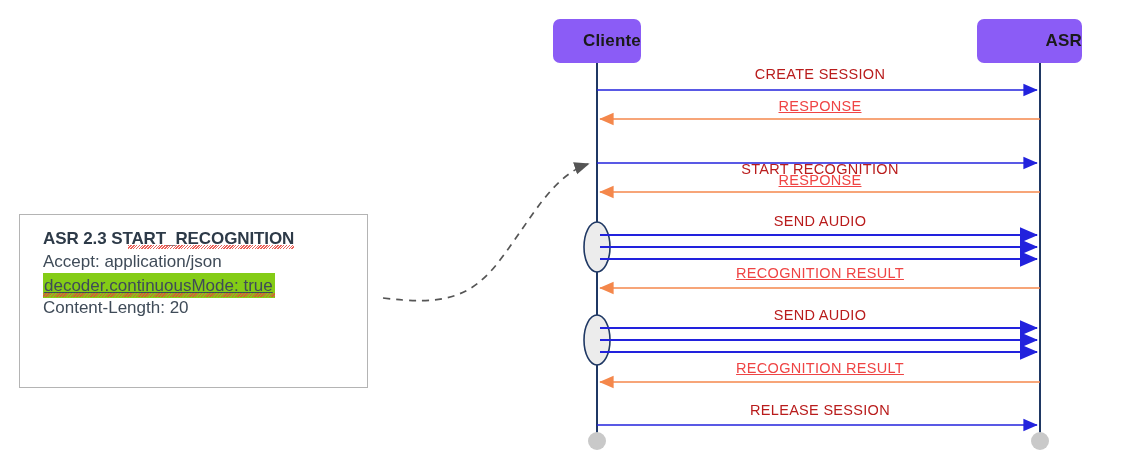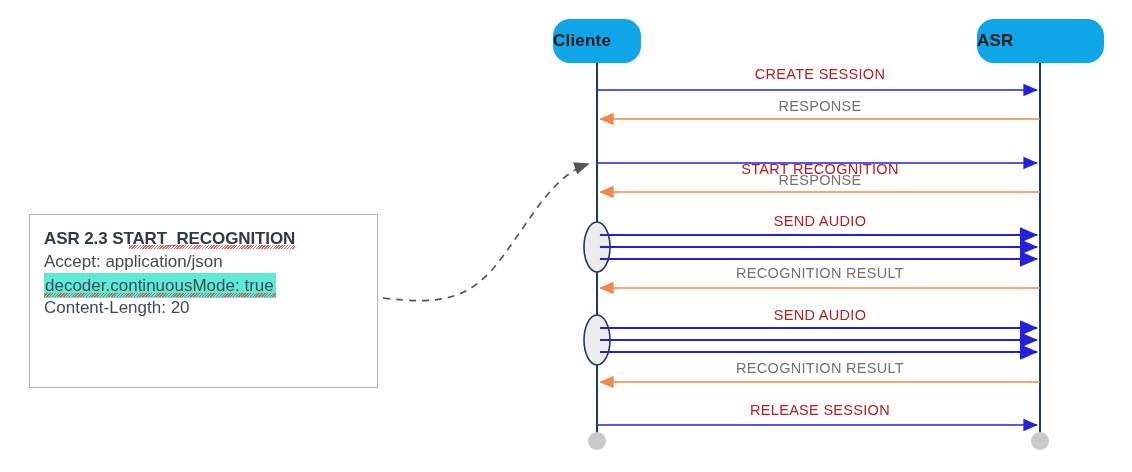--- a/index.html
+++ b/index.html
@@ -19,27 +19,28 @@
     position: absolute;
     left: 0;
     top: 0;
     width: 1132px;
     height: 472px;
   }
 
   
   .note-box {
     position: absolute;
-    left: 29px;
+    left: 19px;
     top: 214px;
     width: 349px;
     height: 174px;
     box-sizing: border-box;
     background: #ffffff;
     border: 1px solid #b4b4b4;
+    padding-left: 9px;
   }
   .note-inner {
     padding: 12px 0 0 14px;
   }
   .note-title {
     font-size: 17px;
     font-weight: bold;
     color: #2d3a48;
     line-height: 23px;
     letter-spacing: -0.1px;
@@ -51,22 +52,23 @@
     font-size: 17px;
     color: #3f4b58;
     line-height: 23px;
     white-space: nowrap;
     position: relative;
     display: inline-block;
   }
   .note-row { height: 23px; }
   .note-gap { height: 20px; }
   .hl {
-    background: #5eead4;
+    background: #84cc16;
     padding: 1px 2px 1px 1px;
+    text-decoration: underline;
   }
   
   .squiggle::after {
     content: "";
     position: absolute;
     left: 0;
     right: 0;
     bottom: 1px;
     height: 4px;
     background-image:
@@ -83,43 +85,43 @@
     height: 4px;
     background-image:
       repeating-linear-gradient(135deg,
         #e8443a 0px, #e8443a 1px, transparent 1px, transparent 2px);
     opacity: 0.85;
   }
 
   
   .actor-box {
     position: absolute;
-    background: #0ea5e9;
-    border-radius: 17px;
+    background: #8b5cf6;
+    border-radius: 7px;
     display: flex;
     align-items: center;
-    justify-content: flex-start;
+    justify-content: flex-end;
     font-size: 17px;
     font-weight: bold;
     color: #1a1a1a;
     letter-spacing: 0.2px;
   }
   #actor-client { left: 553px; top: 19px; width: 88px; height: 44px; }
-  #actor-asr    { left: 977px; top: 19px; width: 127px; height: 44px; }
+  #actor-asr    { left: 977px; top: 19px; width: 105px; height: 44px; }
 
   
   .msg-label {
     position: absolute;
     font-size: 14.5px;
     letter-spacing: 0.3px;
     white-space: nowrap;
     transform: translateX(-50%);
   }
   .msg-label.req { color: #b91c1c; }
-  .msg-label.res { color: #737373; }
+  .msg-label.res { color: #ef4444; text-decoration: underline; }
 </style>
 </head>
 <body>
 
 <svg id="canvas" viewBox="0 0 1132 472">
   <defs>
     <marker id="arr-blue" markerWidth="9" markerHeight="9" refX="8.5" refY="4.5" orient="auto">
       <path d="M0,0.6 L9,4.5 L0,8.4 Z" fill="#2222dd"></path>
     </marker>
     <marker id="arr-orange" markerWidth="9" markerHeight="9" refX="8.5" refY="4.5" orient="auto">

